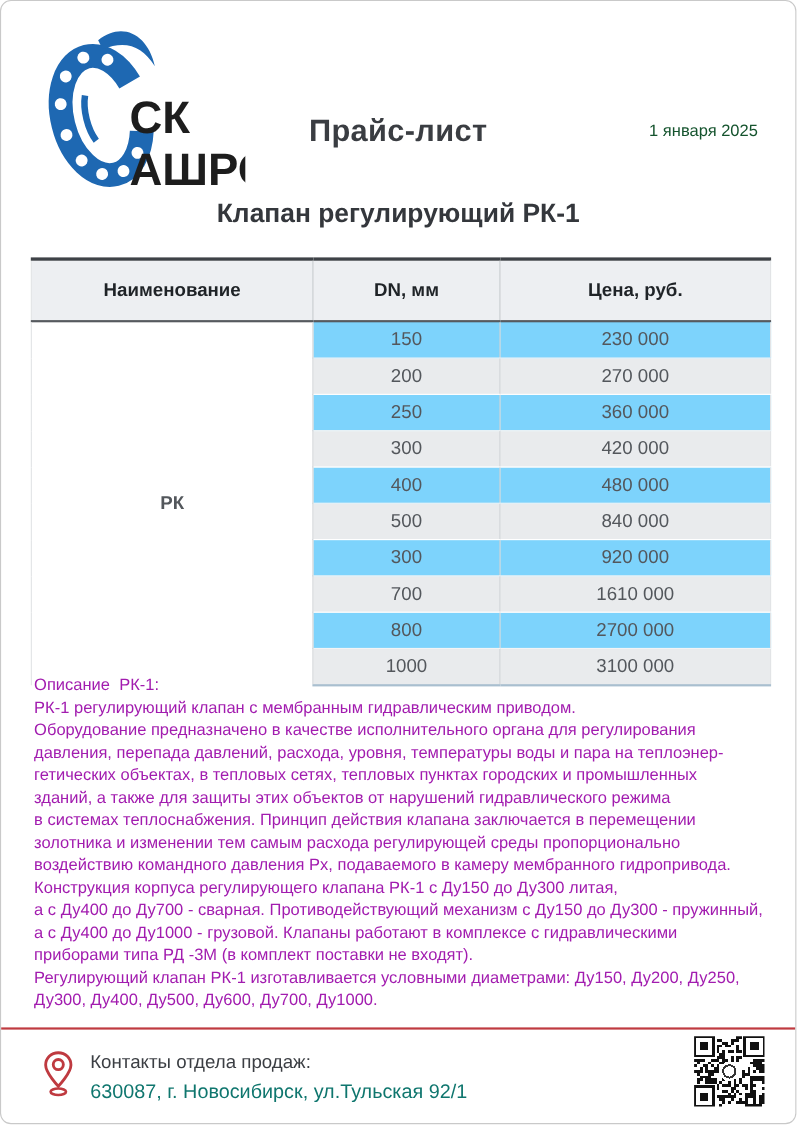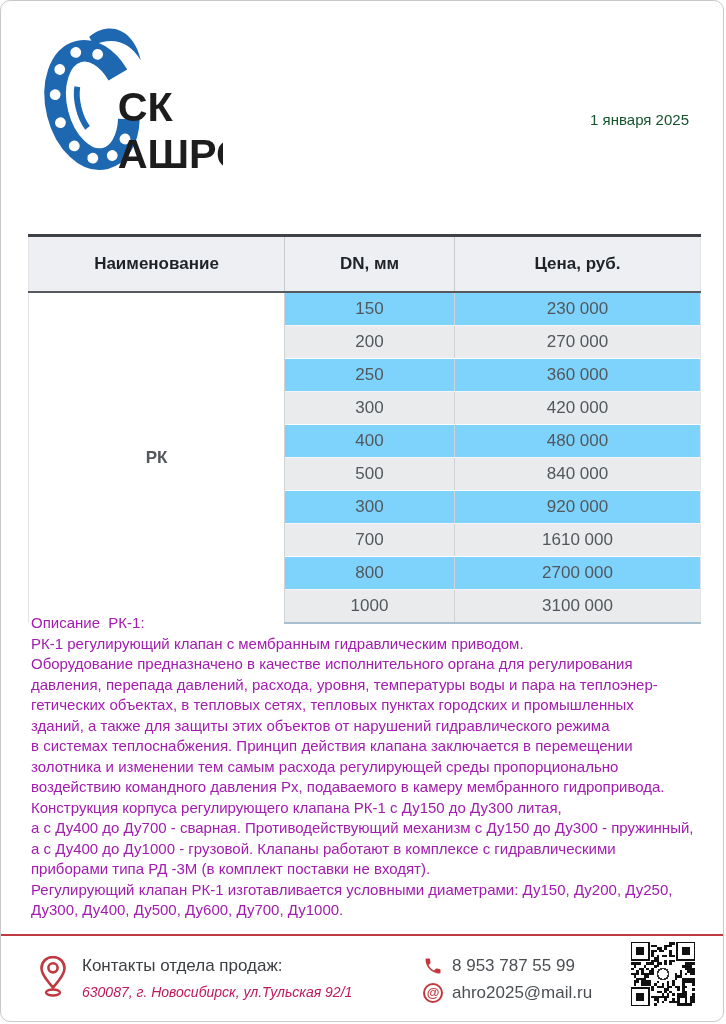--- a/index.html
+++ b/index.html
@@ -47,21 +47,21 @@
   .description{
     position:absolute;top:612px;left:30px;width:672px;
     font-size:15px;line-height:20.5px;color:#a21caf;white-space:pre-wrap;
   }
   
   .footer-rule{position:absolute;top:933px;left:0;width:100%;height:2px;background:#bf3a40;}
   .footer{position:absolute;top:935px;left:0;width:100%;height:87px;}
   .footer-left{position:absolute;left:36px;top:16px;display:flex;align-items:flex-start;}
   .pin-wrap{width:32px;margin-right:13px;padding-top:2px;}
   .contacts-title{font-size:17px;font-weight:normal;color:#3b3e43;line-height:27px;}
-  .contacts-address{font-size:14px;color:#be185d;line-height:27px;font-style:italic;}
+  .contacts-address{font-size:18px;color:#0f766e;line-height:27px;}
   .footer-right{position:absolute;left:422px;top:16px;}
   .contact-line{display:flex;align-items:center;height:27px;}
   .contact-line .c-icon{width:20px;height:20px;margin-right:9px;flex:0 0 auto;}
   .contact-text{font-size:17px;color:#4b4f54;}
   .at-icon{
     display:inline-flex;align-items:center;justify-content:center;
     width:19px;height:19px;border:2px solid #bf3a40;border-radius:50%;
     box-sizing:border-box;color:#bf3a40;font-size:13px;font-weight:bold;line-height:1;
   }
   .qr{position:absolute;right:28px;top:6px;width:64px;height:64px;}
@@ -83,22 +83,24 @@
       <circle cx="-35.5" cy="9.7" r="5.5" fill="#fff"></circle>
       <circle cx="-27.6" cy="36.0" r="5.5" fill="#fff"></circle>
       <circle cx="-12.3" cy="52.6" r="5.5" fill="#fff"></circle>
       <circle cx="7.5" cy="54.8" r="5.5" fill="#fff"></circle>
       <circle cx="24.1" cy="41.6" r="5.5" fill="#fff"></circle>
     </g>
     <text x="88" y="100" font-size="42" font-weight="bold" fill="#1d1d1d">СК</text>
     <text x="88" y="148" font-size="42" font-weight="bold" fill="#1d1d1d">АШРО</text>
   </svg>
 
+  <div class="doc-title">Прайс-лист</div>
   <div class="doc-date">1 января 2025</div>
 
+  <h1 class="subtitle">Клапан регулирующий РК-1</h1>
 
   <table class="price">
     <colgroup>
         <col class="c-name">
         <col class="c-dn">
         <col class="c-price">
       </colgroup>
     <thead>
       <tr>
         <th>Наименование</th>
@@ -159,32 +161,20 @@
       <div class="pin-wrap">
         <svg viewBox="0 0 32 44" width="32" height="44">
           <path d="M16 3 C9.4 3 4.5 8 4.5 14.2 C4.5 21.5 16 33.5 16 33.5 C16 33.5 27.5 21.5 27.5 14.2 C27.5 8 22.6 3 16 3 Z" fill="none" stroke="#bf3a40" stroke-width="2.6"></path>
           <circle cx="16" cy="13.8" r="4.6" fill="none" stroke="#bf3a40" stroke-width="2.6"></circle>
           <ellipse cx="16" cy="38.5" rx="7" ry="3" fill="none" stroke="#bf3a40" stroke-width="2.4"></ellipse>
         </svg>
       </div>
       <div>
         <div class="contacts-title">Контакты отдела продаж:</div>
         <div class="contacts-address">630087, г. Новосибирск, ул.Тульская 92/1</div>
-      </div>
-    </div>
-    <div class="footer-right">
-      <div class="contact-line">
-        <svg class="c-icon" viewBox="0 0 24 24">
-          <path fill="#bf3a40" d="M6.62 10.79c1.44 2.83 3.76 5.14 6.59 6.59l2.2-2.2c.27-.27.67-.36 1.02-.24 1.12.37 2.33.57 3.57.57.55 0 1 .45 1 1V20c0 .55-.45 1-1 1-9.39 0-17-7.61-17-17 0-.55.45-1 1-1h3.5c.55 0 1 .45 1 1 0 1.25.2 2.45.57 3.57.11.35.03.74-.25 1.02l-2.2 2.2z"></path>
-        </svg>
-        <span class="contact-text">8 953 787 55 99</span>
-      </div>
-      <div class="contact-line">
-        <span class="c-icon at-icon">@</span>
-        <span class="contact-text">ahro2025@mail.ru</span>
       </div>
     </div>
     <svg class="qr" viewBox="0 0 25 25" shape-rendering="crispEdges">
         <rect x="15" y="0" width="1" height="1" fill="#111"></rect>
         <rect x="16" y="0" width="1" height="1" fill="#111"></rect>
         <rect x="8" y="1" width="1" height="1" fill="#111"></rect>
         <rect x="9" y="1" width="1" height="1" fill="#111"></rect>
         <rect x="13" y="1" width="1" height="1" fill="#111"></rect>
         <rect x="14" y="1" width="1" height="1" fill="#111"></rect>
         <rect x="15" y="1" width="1" height="1" fill="#111"></rect>

